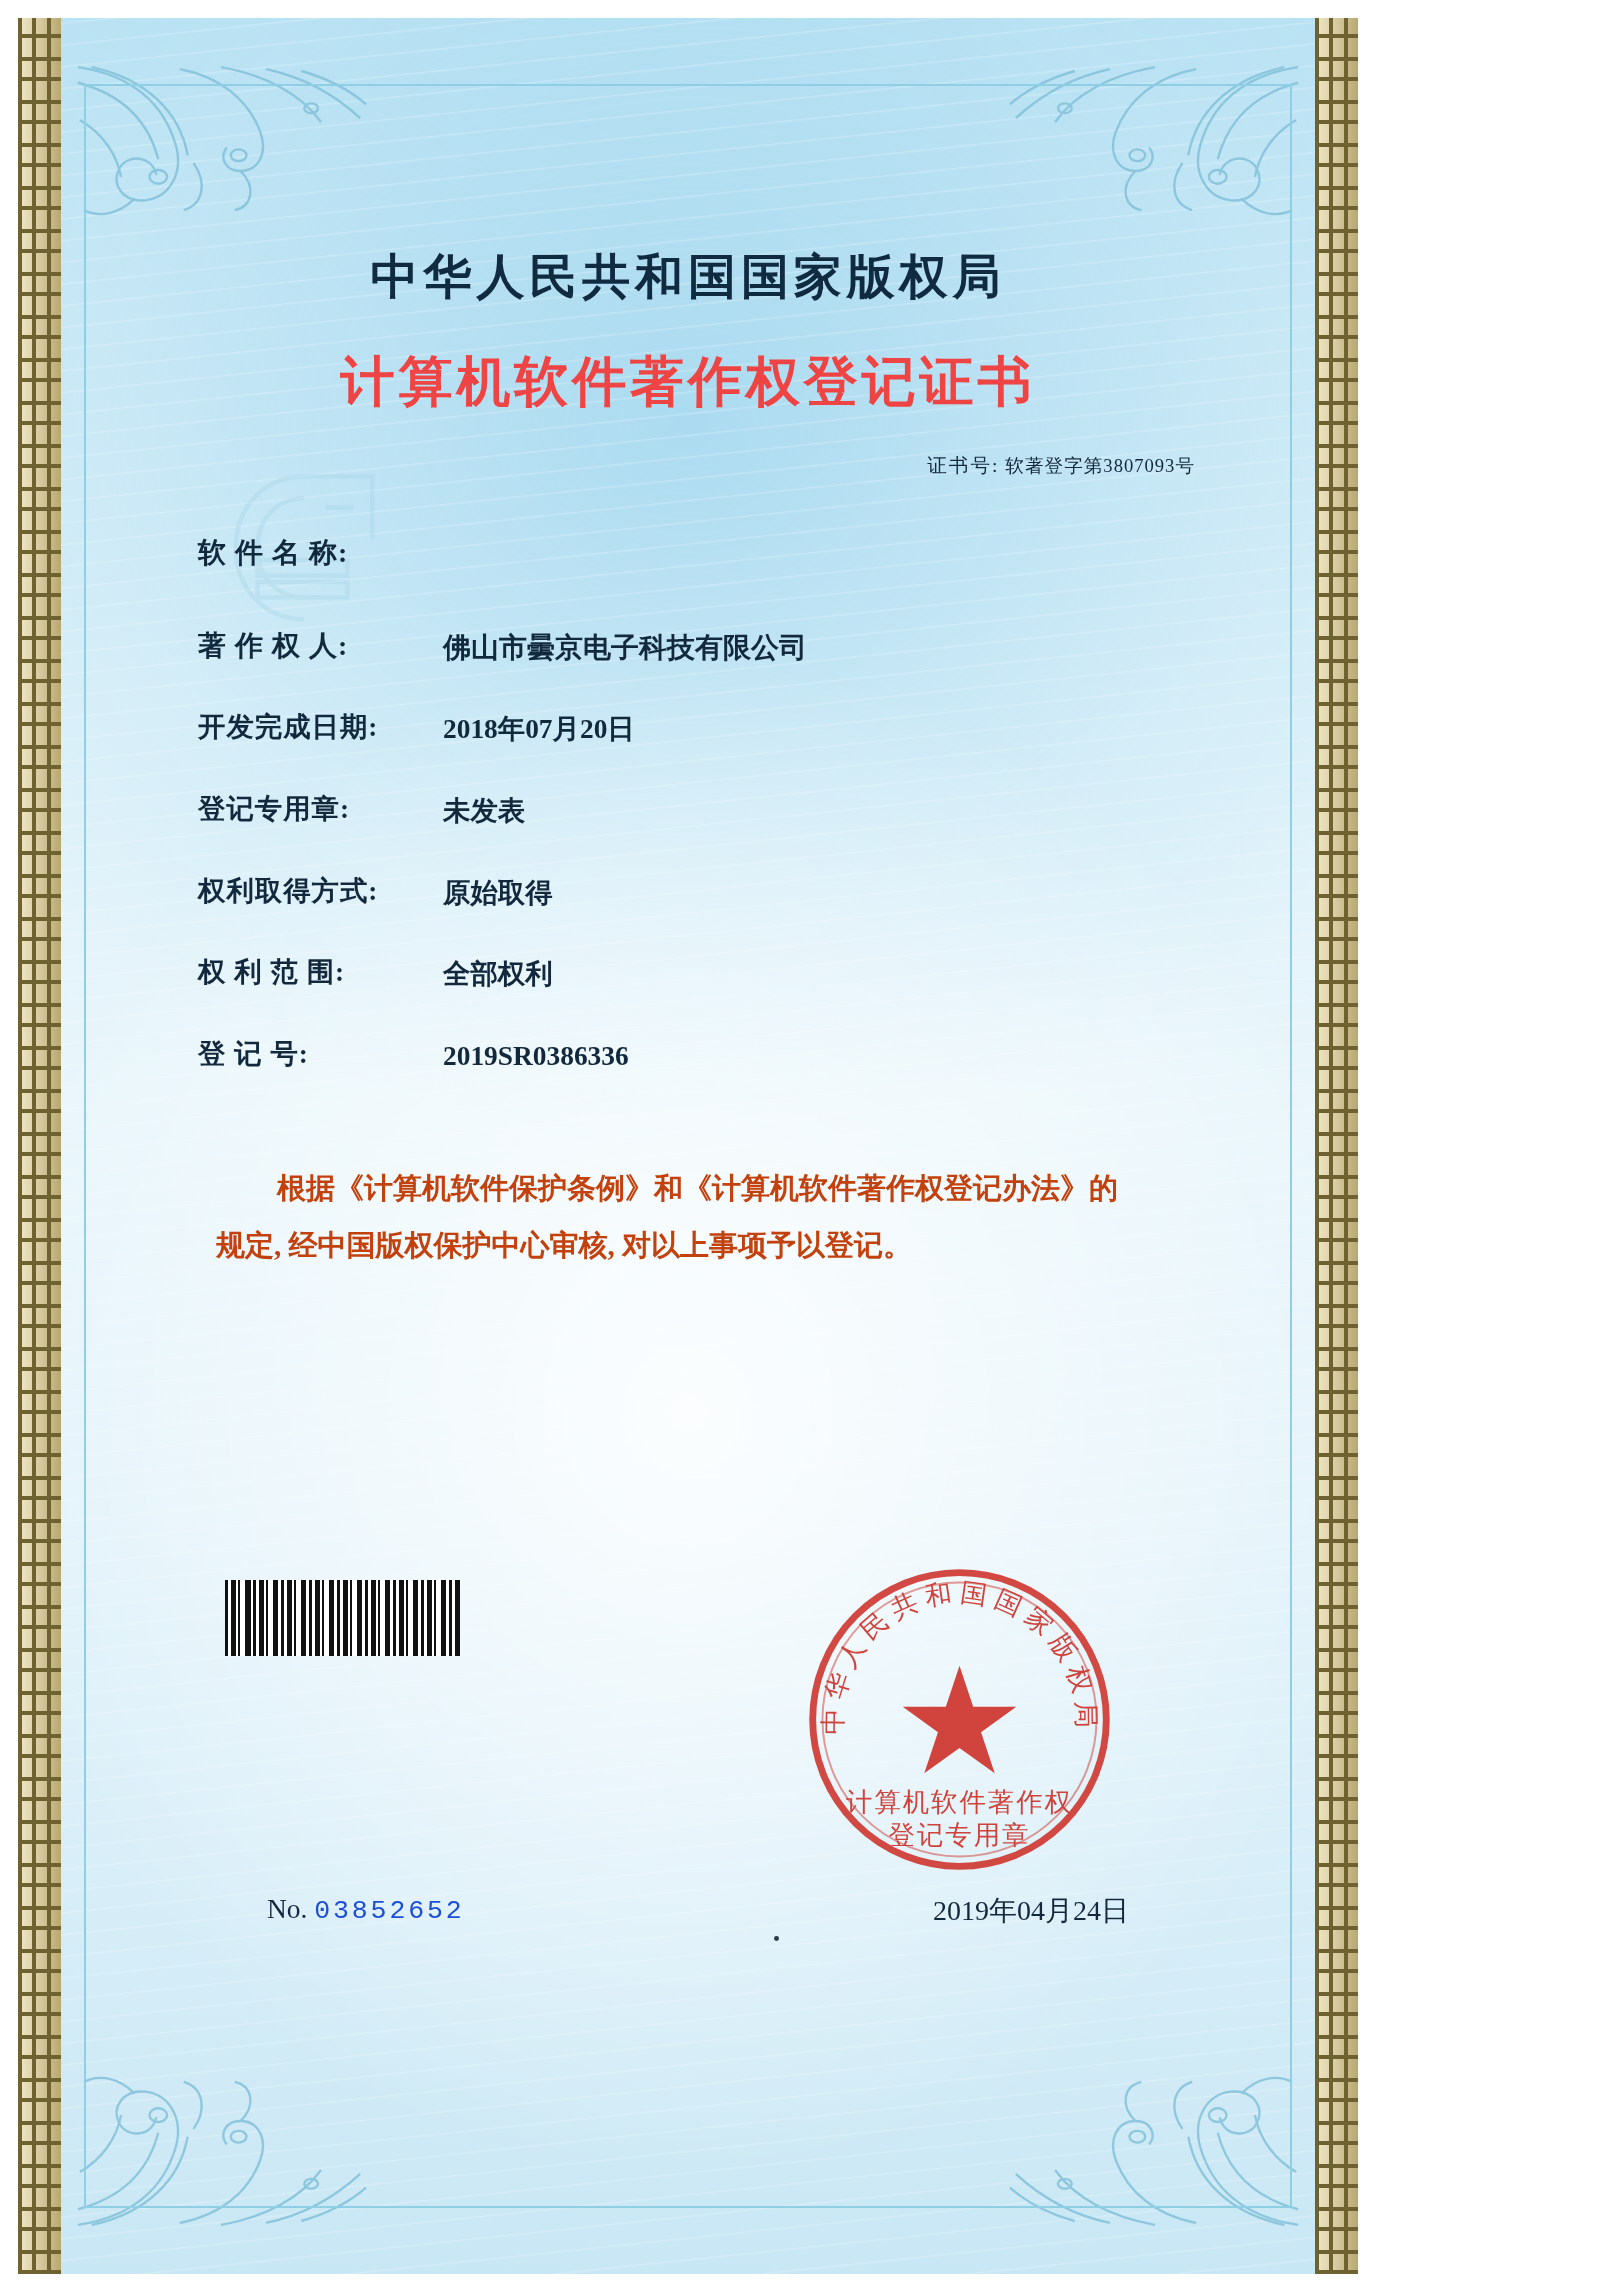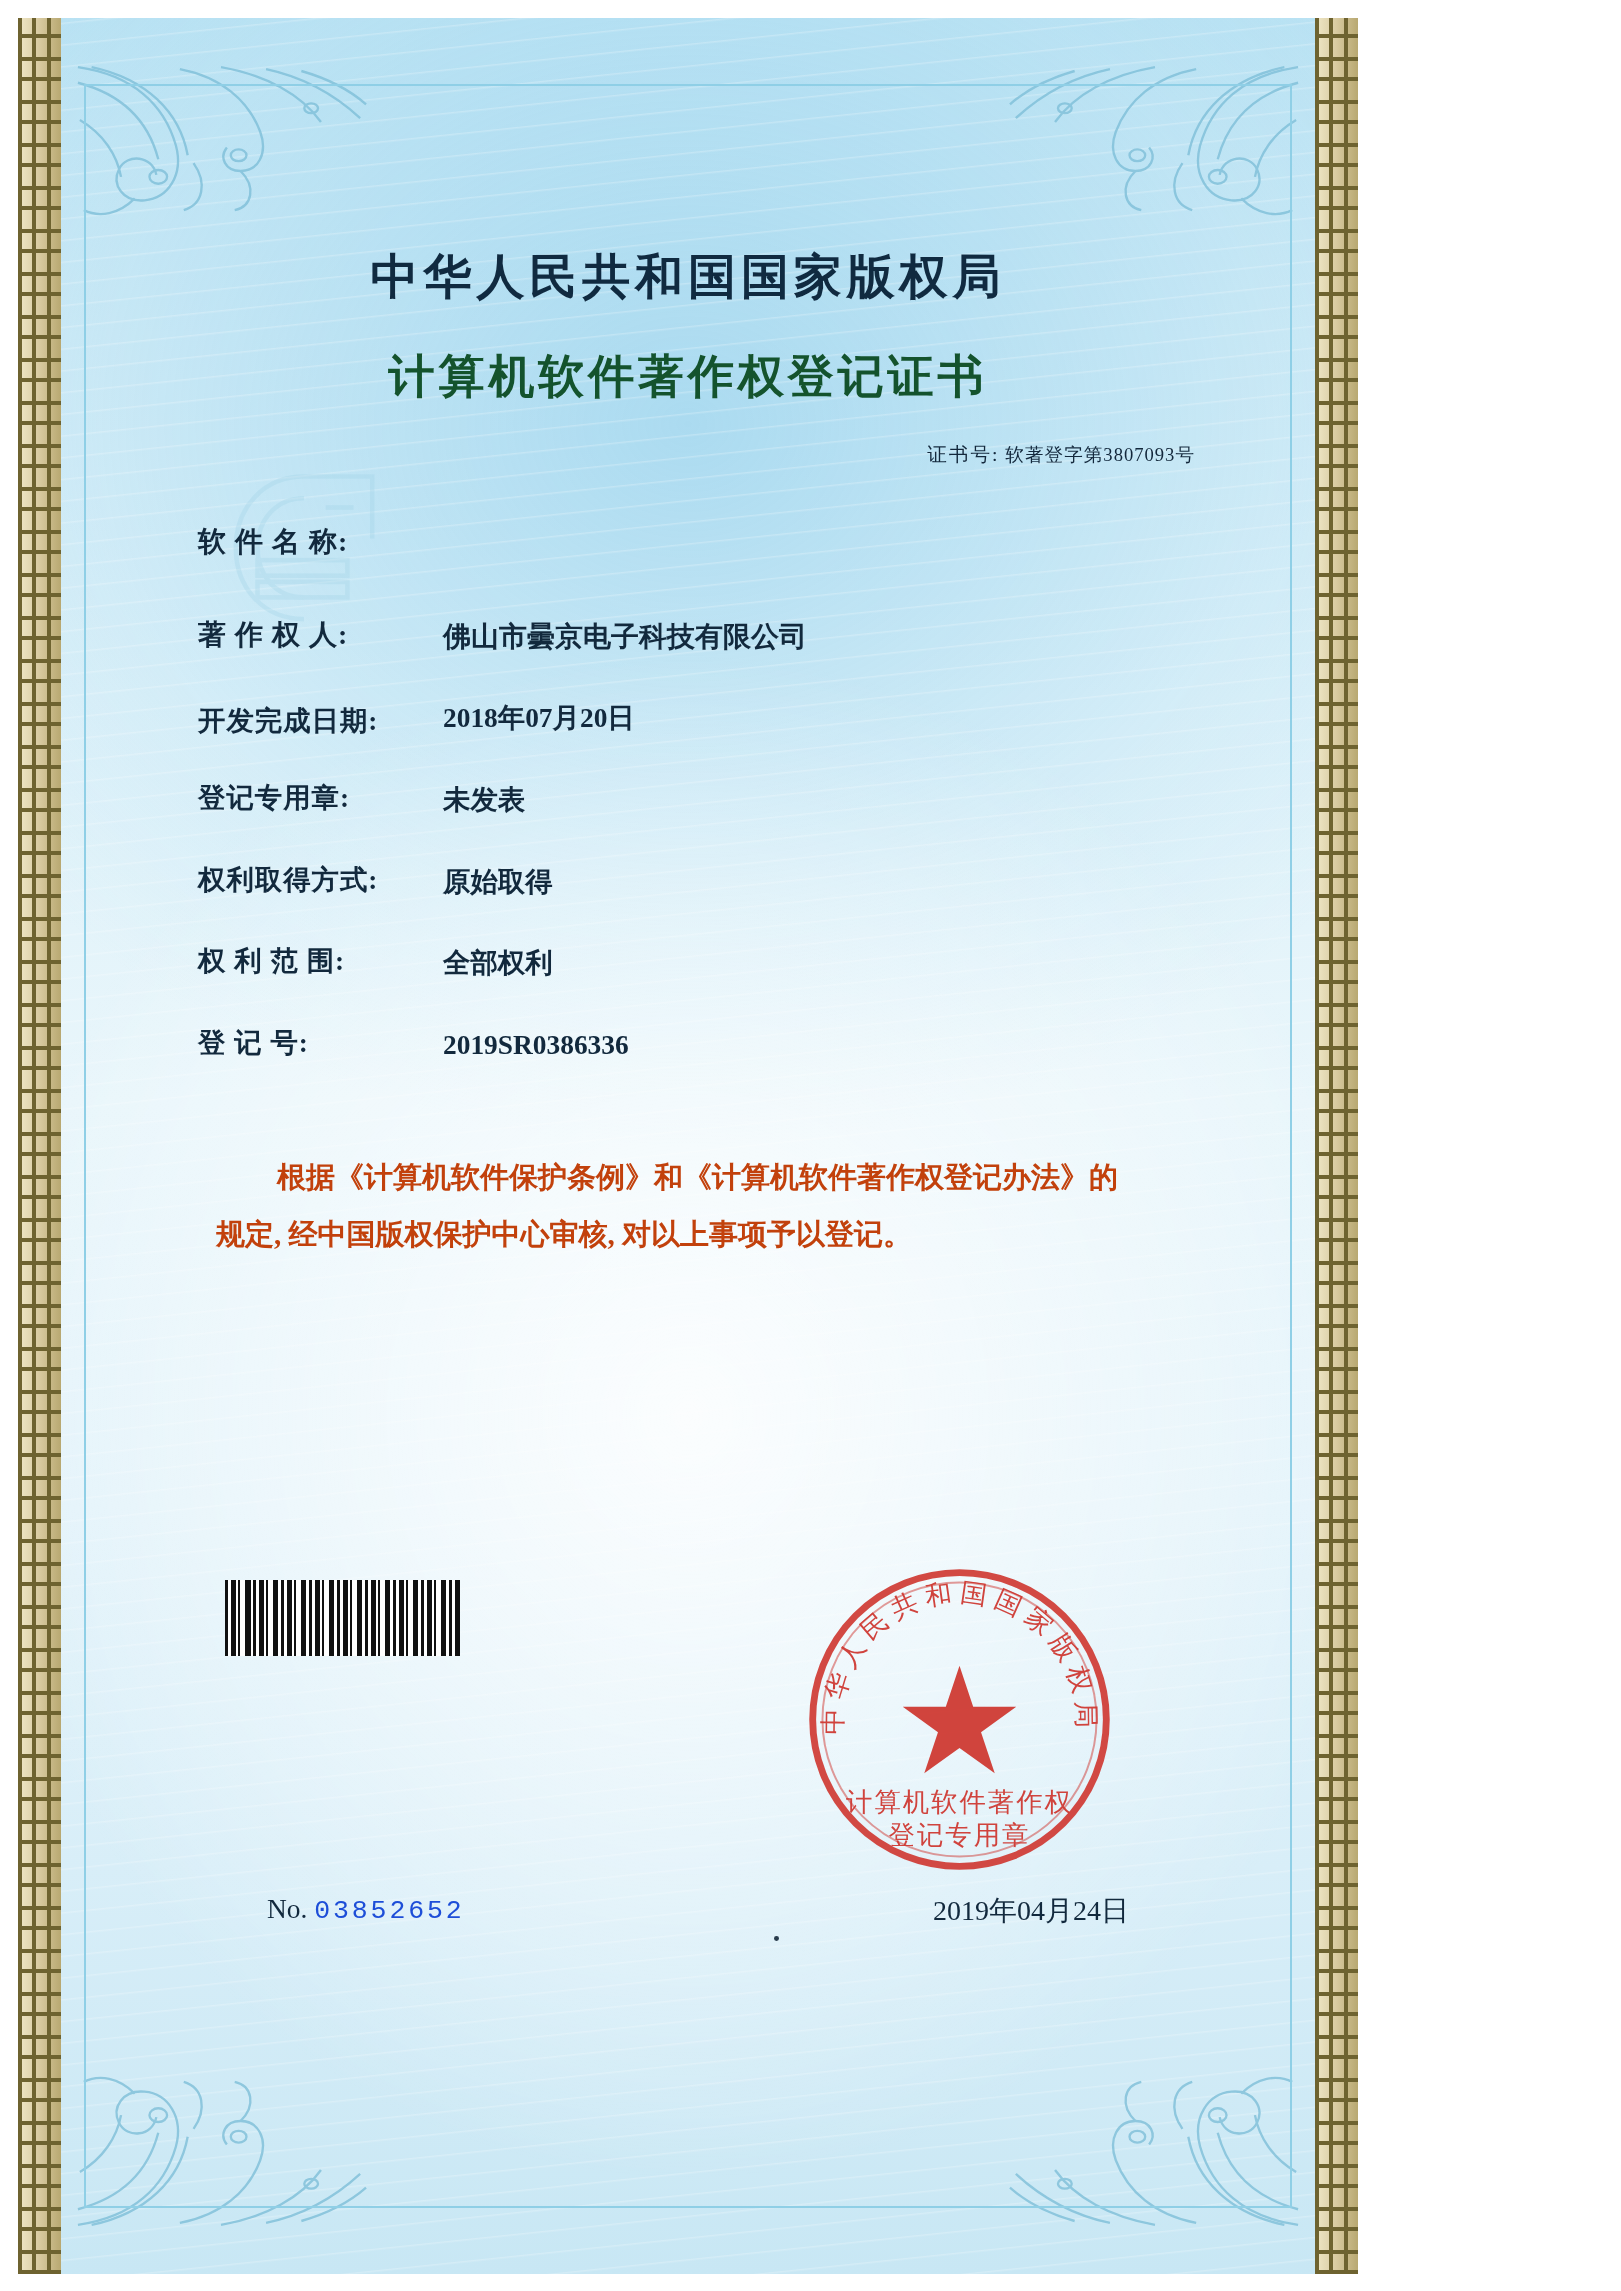--- a/index.html
+++ b/index.html
@@ -130,24 +130,24 @@
   .title-1 {
     text-align: center;
     font-size: 48px;
     letter-spacing: 4.9px;
     font-weight: bold;
     color: #102a40;
     margin-top: 137px;
   }
   .title-2 {
     text-align: center;
-    font-size: 46px;
+    font-size: 54px;
     letter-spacing: 3.9px;
     font-weight: bold;
-    color: #14532d;
+    color: #ef4444;
     margin-top: 37px;
   }
 
   .cert-no {
     text-align: right;
     margin-top: 33px;
     padding-right: 73px;
     font-size: 19.6px;
     color: #13283c;
     letter-spacing: 1px;
@@ -170,21 +170,21 @@
     letter-spacing: 1px;
   }
   .field .val {
     font-weight: bold;
     line-height: 1.48;
   }
 
   .name-field { margin-top: 55px; }
   .owner-field { margin-top: 55px; }
 
-  .gap-block { margin-top: 76px; align-items: flex-end; }
+  .gap-block { margin-top: 76px; }
 
   .field.small { margin-top: 41px; font-size: 27.4px; }
 
   .para {
     margin-top: 84px;
     padding-left: 108px;
     padding-right: 76px;
     font-size: 29px;
     line-height: 1.95;
     color: #c2410c;

